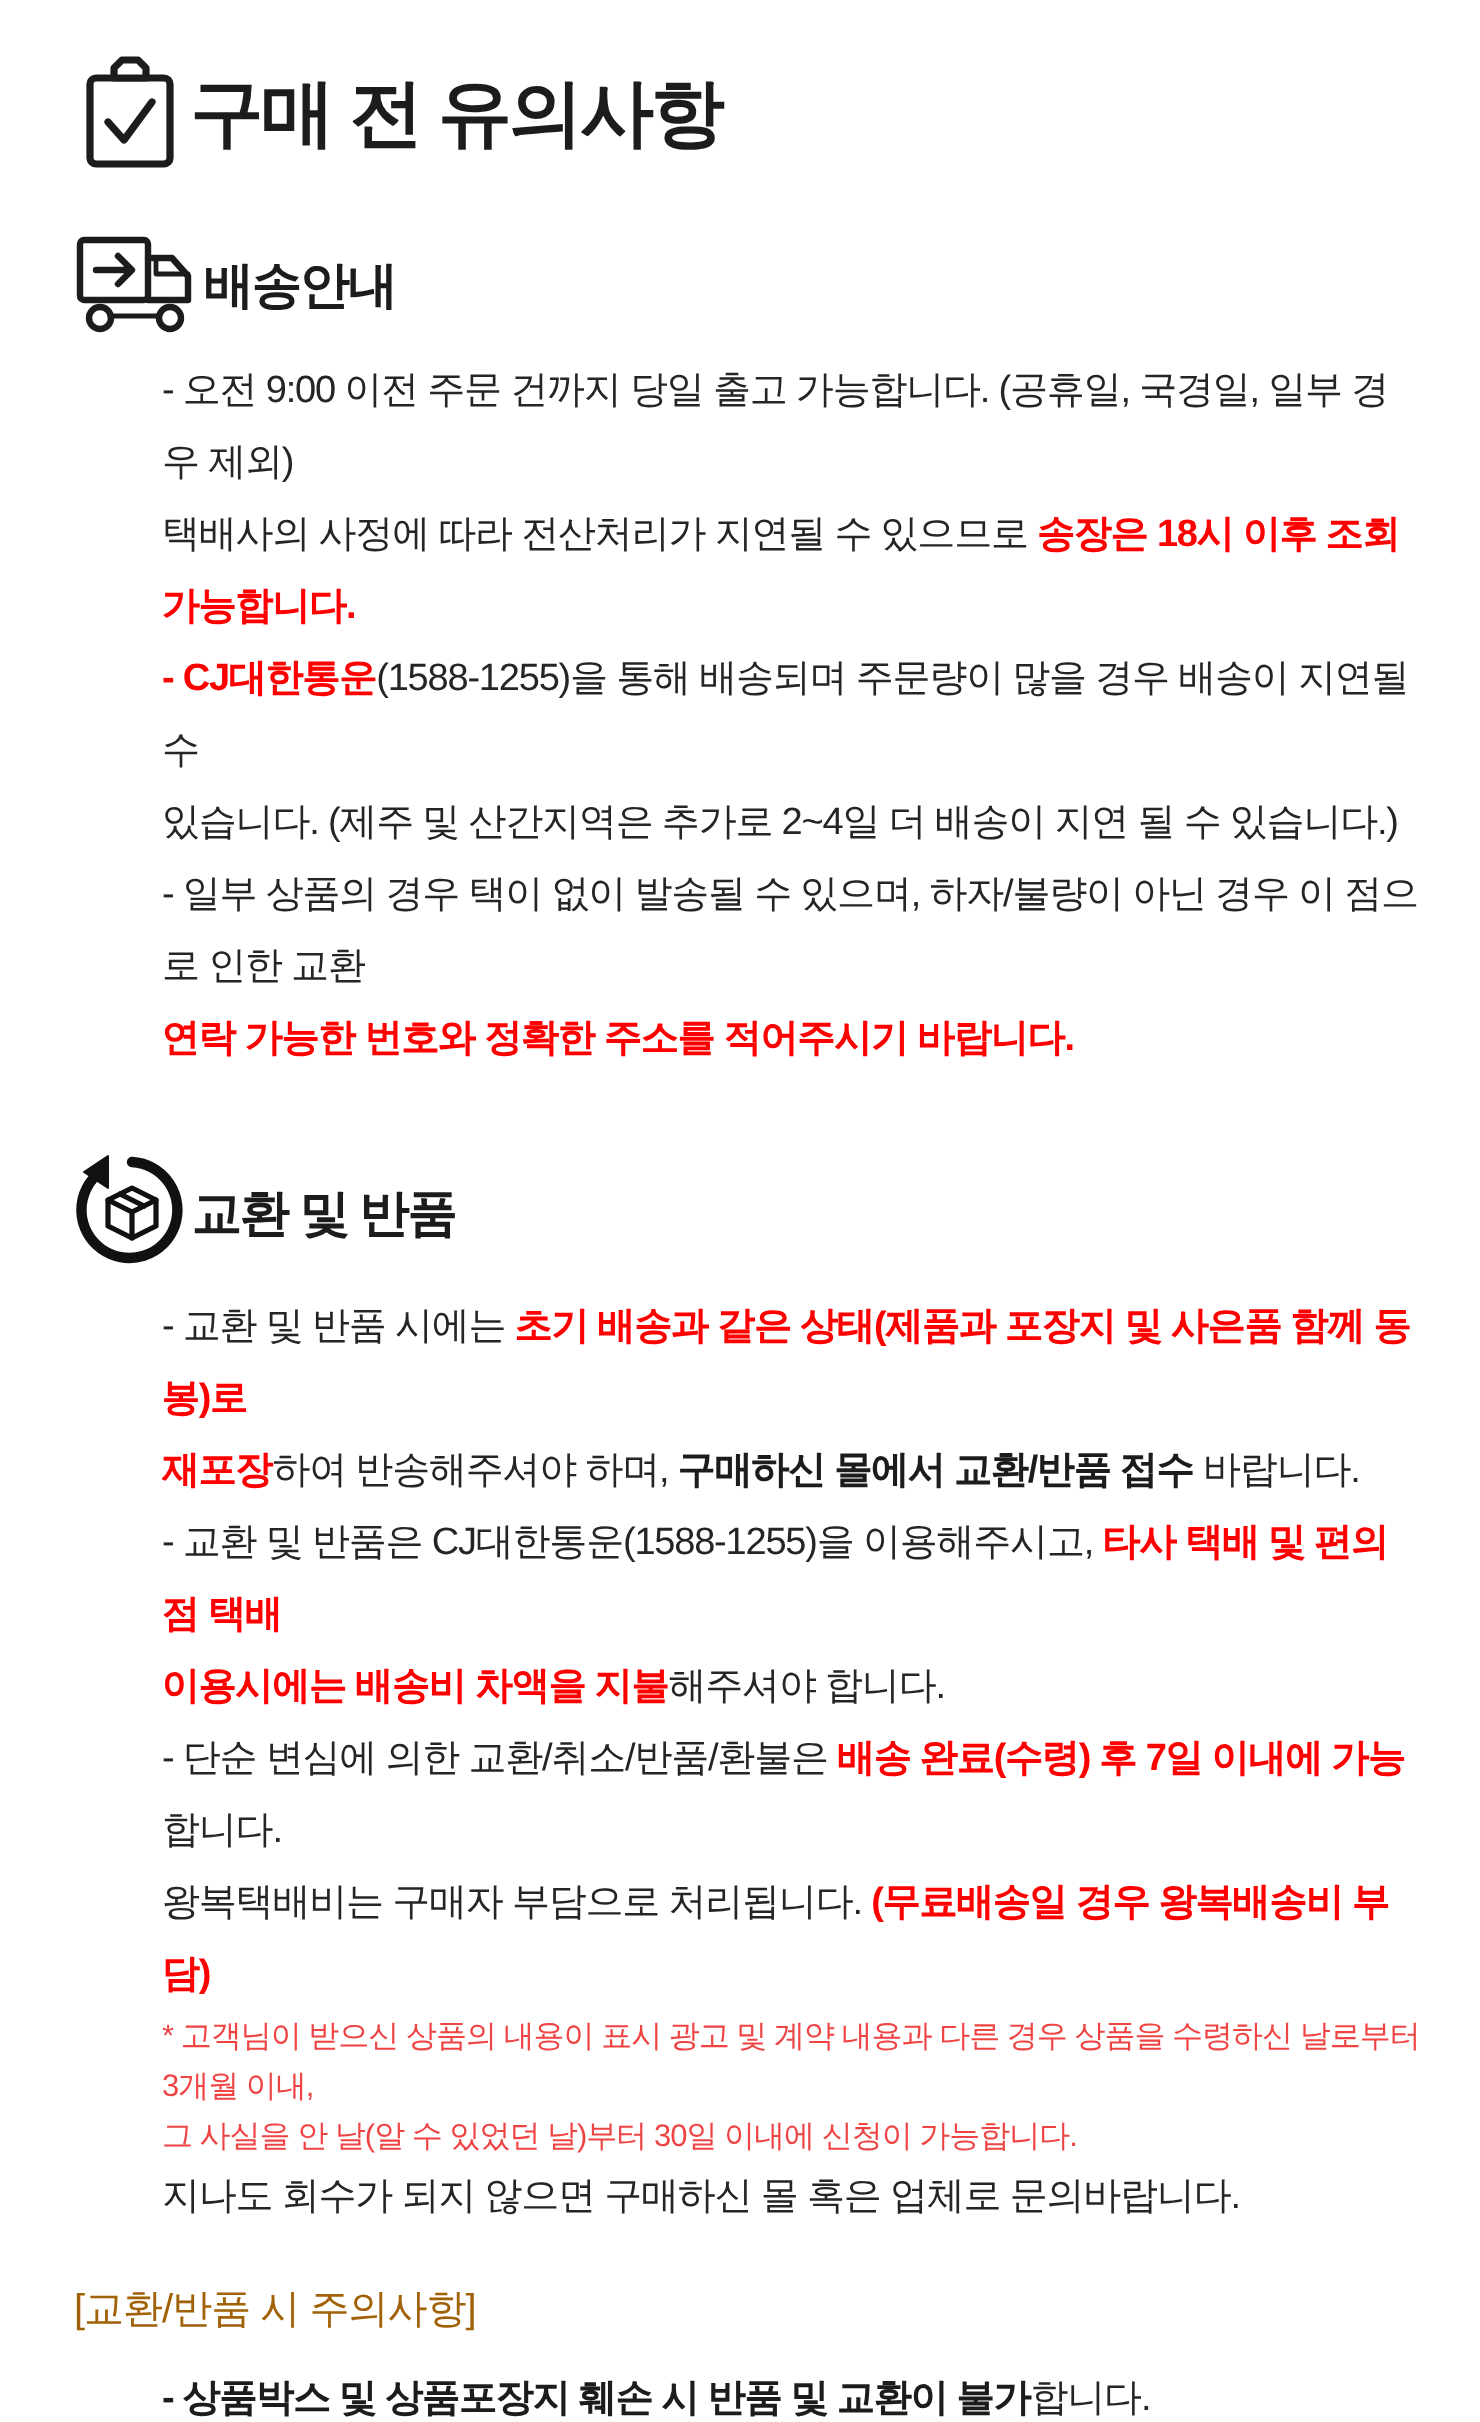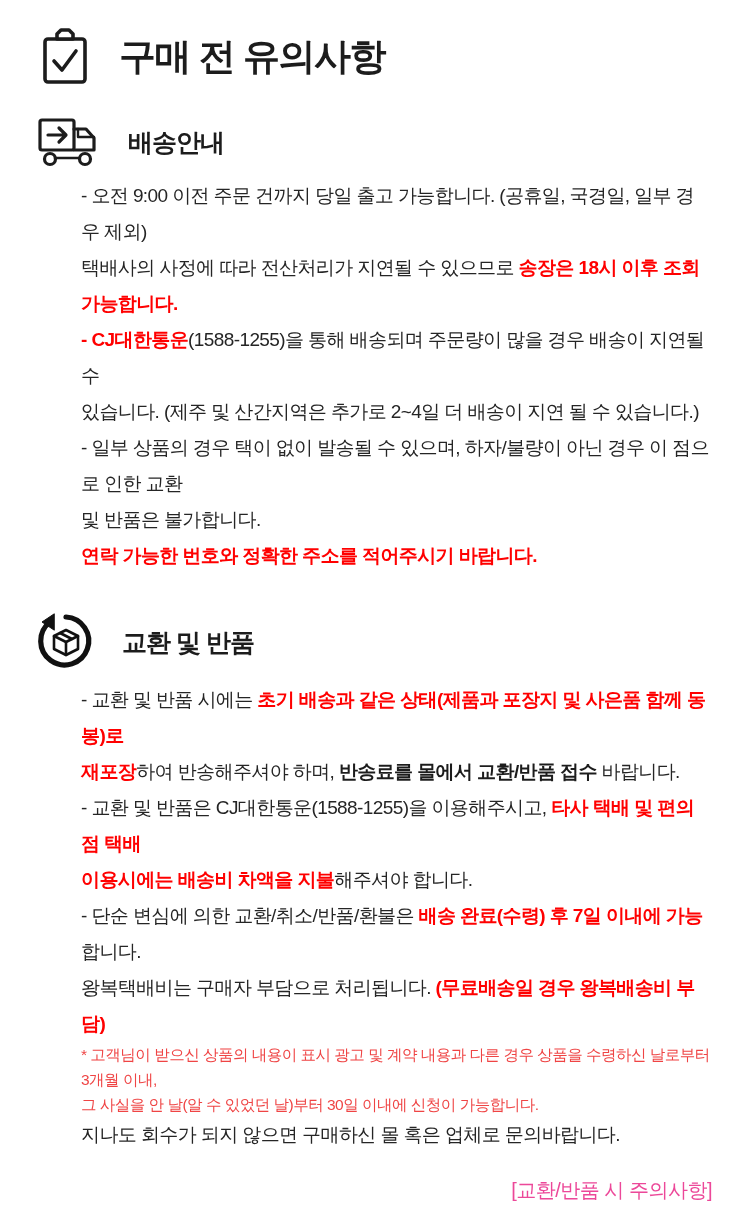--- a/index.html
+++ b/index.html
@@ -4,27 +4,27 @@
 <style>
   * { margin:0; padding:0; box-sizing:border-box; }
   html,body { width:740px; height:1211px; background:#ffffff; overflow:hidden; }
   body {
     font-family:"Liberation Sans","DejaVu Sans",sans-serif;
     color:#252525;
   }
   .content { padding:28px 28px 0 37px; }
 
   
-  .title-row { display:flex; align-items:center; gap:26px; margin-bottom:30px; }
+  .title-row { display:flex; align-items:center; gap:2px; margin-bottom:30px; }
   .page-title { font-size:37px; font-weight:bold; color:#1c1c1c; letter-spacing:-1.5px; }
 
-  .section-header { display:flex; align-items:center; gap:27px; margin-bottom:10px; }
+  .section-header { display:flex; align-items:center; gap:1px; margin-bottom:10px; }
   .section-title { font-size:25px; font-weight:bold; color:#1c1c1c; letter-spacing:-1px; }
 
-  .bracket-heading { font-size:20px; color:#ec4899; letter-spacing:-0.5px; margin:24px 0 14px 0;text-align:right; }
+  .bracket-heading { font-size:20px; color:#a16207; letter-spacing:-0.5px; margin:24px 0 14px 0; }
 
   
   .para-block { margin-bottom:22px;margin-left:44px; }
   .line { font-size:19px; line-height:36px; letter-spacing:-0.6px; color:#252525; }
   .line-sm { font-size:15.5px; line-height:25px; letter-spacing:-0.5px; color:#ef4444; }
   .red { color:#ff0000; font-weight:bold; }
   .bold { font-weight:bold; color:#1c1c1c; }
 
   .icon-box { flex:0 0 auto; display:flex; align-items:center; justify-content:center; }
   svg { display:block; }
@@ -64,21 +64,20 @@
     </span>
     <span class="section-title">배송안내</span>
   </div>
 
   <div class="para-block">
     <div class="line"><span>- 오전 9:00 이전 주문 건까지 당일 출고 가능합니다. (공휴일, 국경일, 일부 경우 제외)</span></div>
     <div class="line"><span>택배사의 사정에 따라 전산처리가 지연될 수 있으므로 </span><span class="red">송장은 18시 이후 조회 가능합니다.</span></div>
     <div class="line"><span class="red">- CJ대한통운</span><span>(1588-1255)을 통해 배송되며 주문량이 많을 경우 배송이 지연될 수</span></div>
     <div class="line"><span>있습니다. (제주 및 산간지역은 추가로 2~4일 더 배송이 지연 될 수 있습니다.)</span></div>
     <div class="line"><span>- 일부 상품의 경우 택이 없이 발송될 수 있으며, 하자/불량이 아닌 경우 이 점으로 인한 교환</span></div>
-    <div class="line"><span>및 반품은 불가합니다.</span></div>
     <div class="line"><span class="red">연락 가능한 번호와 정확한 주소를 적어주시기 바랍니다.</span></div>
   </div>
 
   <div class="sec-gap"></div>
 
   <div class="section-header">
     <span class="icon-box">
       <svg width="58" height="60" viewBox="0 0 58 60">
         <g fill="none" stroke="#111111" stroke-linejoin="round" stroke-linecap="round">
           <path d="M13 10 A 24 24 0 1 0 29 5" stroke-width="5.2"></path>
@@ -90,21 +89,21 @@
             <path d="M23 21 L35 27"></path>
           </g>
         </g>
       </svg>
     </span>
     <span class="section-title">교환 및 반품</span>
   </div>
 
   <div class="para-block">
     <div class="line"><span>- 교환 및 반품 시에는 </span><span class="red">초기 배송과 같은 상태(제품과 포장지 및 사은품 함께 동봉)로</span></div>
-    <div class="line"><span class="red">재포장</span><span>하여 반송해주셔야 하며, </span><span class="bold">반송료를 몰에서 교환/반품 접수</span><span> 바랍니다.</span></div>
+    <div class="line"><span class="red">재포장</span><span>하여 반송해주셔야 하며, </span><span class="bold">구매하신 몰에서 교환/반품 접수</span><span> 바랍니다.</span></div>
     <div class="line"><span>- 교환 및 반품은 CJ대한통운(1588-1255)을 이용해주시고, </span><span class="red">타사 택배 및 편의점 택배</span></div>
     <div class="line"><span class="red">이용시에는 배송비 차액을 지불</span><span>해주셔야 합니다.</span></div>
     <div class="line"><span>- 단순 변심에 의한 교환/취소/반품/환불은 </span><span class="red">배송 완료(수령) 후 7일 이내에 가능</span><span>합니다.</span></div>
     <div class="line"><span>왕복택배비는 구매자 부담으로 처리됩니다. </span><span class="red">(무료배송일 경우 왕복배송비 부담)</span></div>
     <div class="line-sm"><span>* 고객님이 받으신 상품의 내용이 표시 광고 및 계약 내용과 다른 경우 상품을 수령하신 날로부터 3개월 이내,</span></div>
     <div class="line-sm"><span>그 사실을 안 날(알 수 있었던 날)부터 30일 이내에 신청이 가능합니다.</span></div>
     <div class="line"><span>지나도 회수가 되지 않으면 구매하신 몰 혹은 업체로 문의바랍니다.</span></div>
   </div>
 
   <div class="bracket-heading">[교환/반품 시 주의사항]</div>

